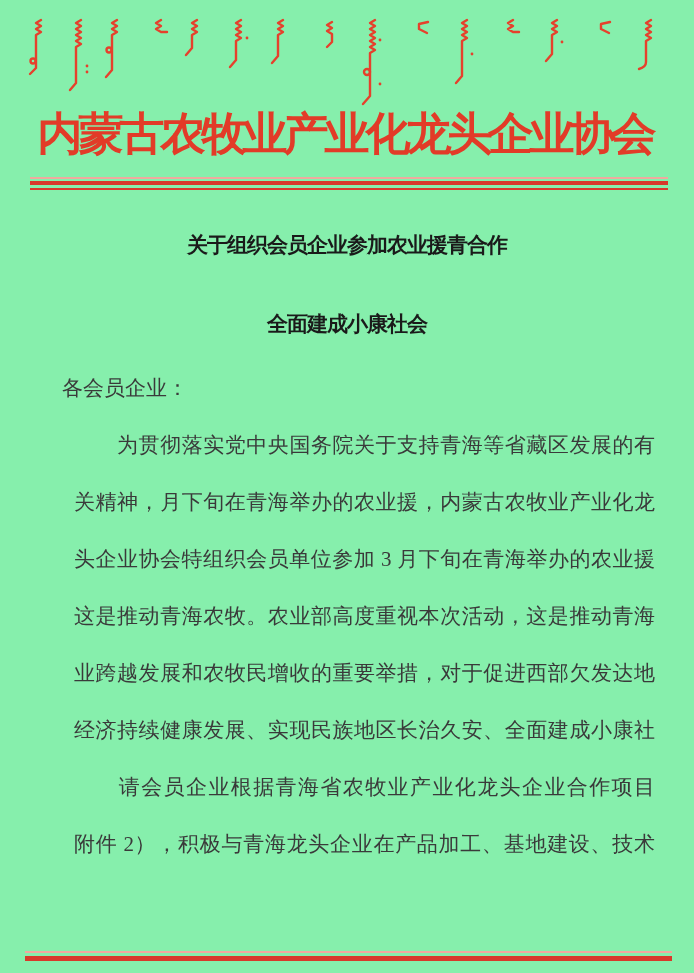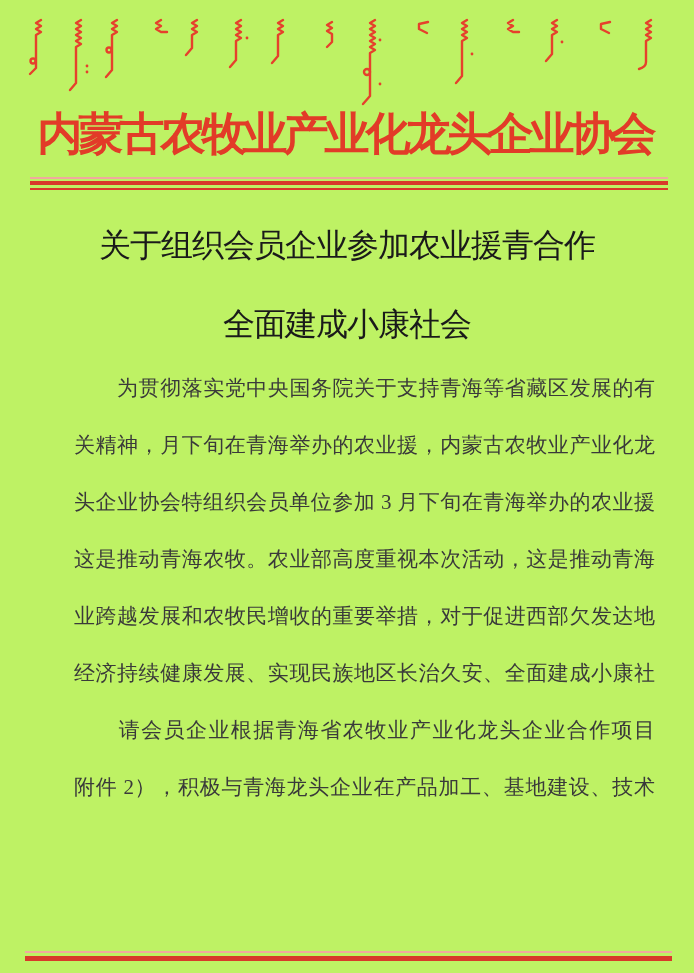--- a/index.html
+++ b/index.html
@@ -1,19 +1,19 @@
 <!DOCTYPE html>
 <html style="--red: #e23b28; --rule_red: #d8392a; --pale_red: #f0aa9e; --title_black: #1a1a1a; --body_black: #3a3a3a;"><head>
 <meta charset="utf-8">
 <style>
   html,body{margin:0;padding:0;background:#ffffff;}
   .page{
     position:relative;
     width:694px;height:973px;
-    background:#bef264;
+    background:#86efac;
     overflow:hidden;
     font-family:"Liberation Serif","DejaVu Serif",serif;
   }
   
   .mongol{position:absolute;top:14px;left:0;}
 
   
   .org{
     position:absolute;top:104px;left:0;width:100%;margin:0;
     text-align:center;
@@ -26,21 +26,21 @@
   .rules{position:absolute;top:177px;left:30px;right:26px;}
   .rule-pale{height:2px;background:var(--pale_red,#f0aa9e);}
   .rule-thick{height:4px;background:var(--rule_red,#d8392a);margin-top:2px;}
   .rule-thin{height:2px;background:var(--rule_red,#d8392a);margin-top:3px;}
 
   
   .doc-title{
     position:absolute;top:220px;left:0;width:100%;
     text-align:center;
     color:var(--title_black,#1a1a1a);
-    font-weight:400;font-size:32px;letter-spacing:-1px;
+    font-weight:700;font-size:21px;letter-spacing:-1px;
   }
   .doc-title .t1{line-height:50px;}
   .doc-title .t2{line-height:50px;margin-top:29px;}
 
   
   .body-block{
     position:absolute;top:360px;left:62px;width:593px;
     font-size:21px;color:var(--body_black,#3a3a3a);
   }
   .bline{
@@ -100,20 +100,21 @@
     <div class="rule-thick"></div>
     <div class="rule-thin"></div>
   </div>
 
   <div class="doc-title">
     <div class="t1">关于组织会员企业参加农业援青合作</div>
     <div class="t2">全面建成小康社会</div>
   </div>
 
   <div class="body-block">
+    <div class="bline">各会员企业：</div>
     <div>
         <div class="bline just">　　为贯彻落实党中央国务院关于支持青海等省藏区发展的有</div>
         <div class="bline just">关精神，月下旬在青海举办的农业援，内蒙古农牧业产业化龙</div>
         <div class="bline just">头企业协会特组织会员单位参加 3 月下旬在青海举办的农业援</div>
         <div class="bline just">这是推动青海农牧。农业部高度重视本次活动，这是推动青海农牧</div>
         <div class="bline just">业跨越发展和农牧民增收的重要举措，对于促进西部欠发达地区</div>
         <div class="bline just">经济持续健康发展、实现民族地区长治久安、全面建成小康社会</div>
         <div class="bline just">　　请会员企业根据青海省农牧业产业化龙头企业合作项目（见</div>
         <div class="bline just">附件 2），积极与青海龙头企业在产品加工、基地建设、技术对</div>
       </div>

